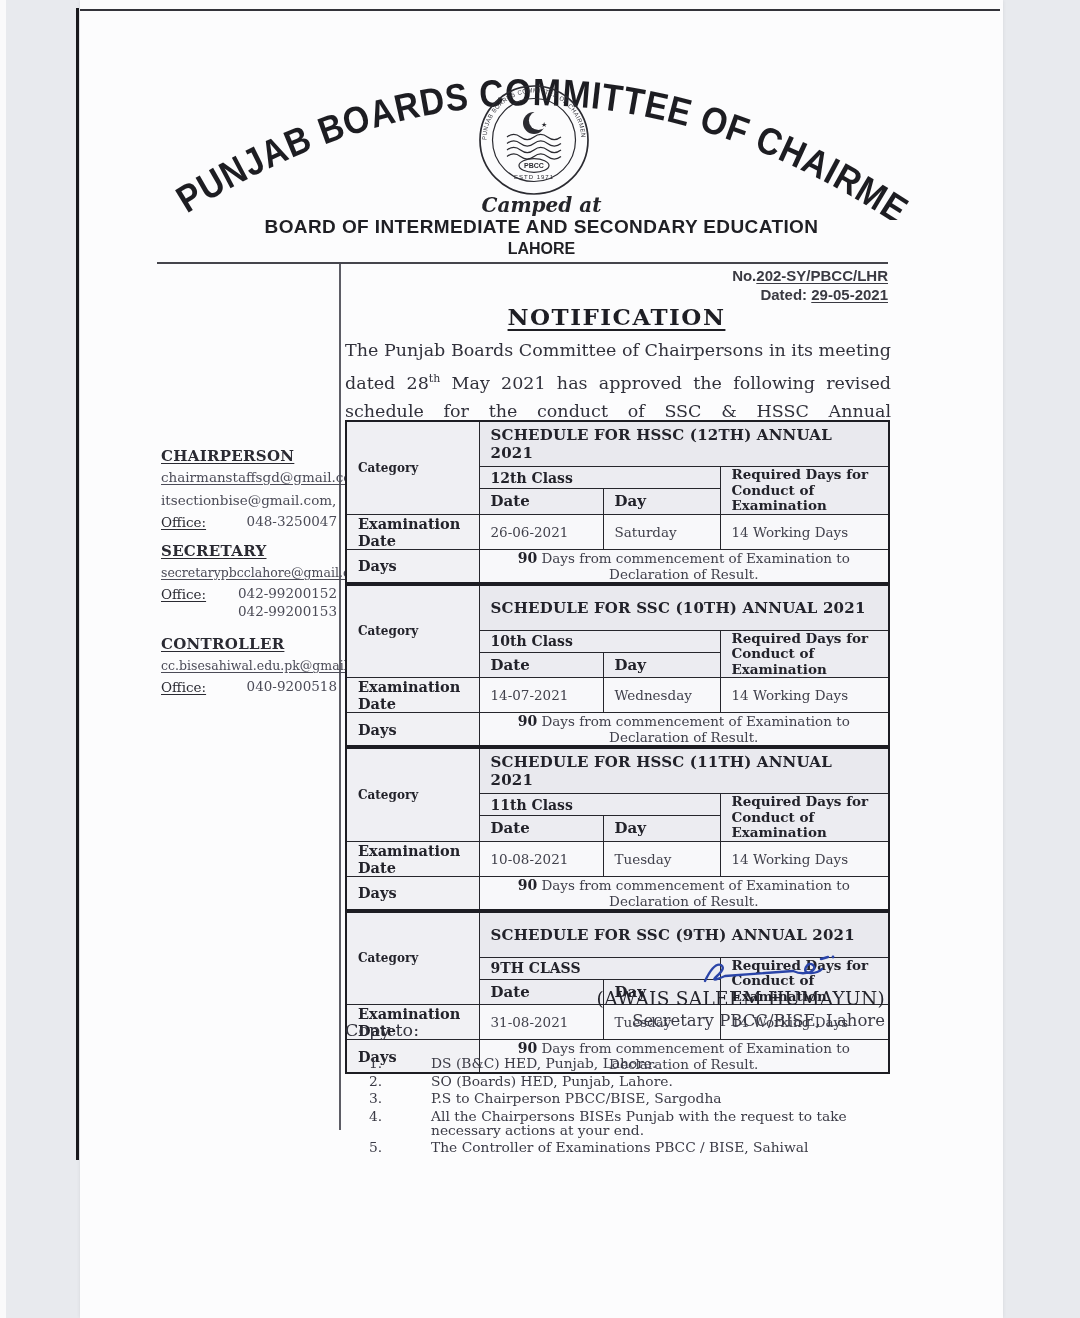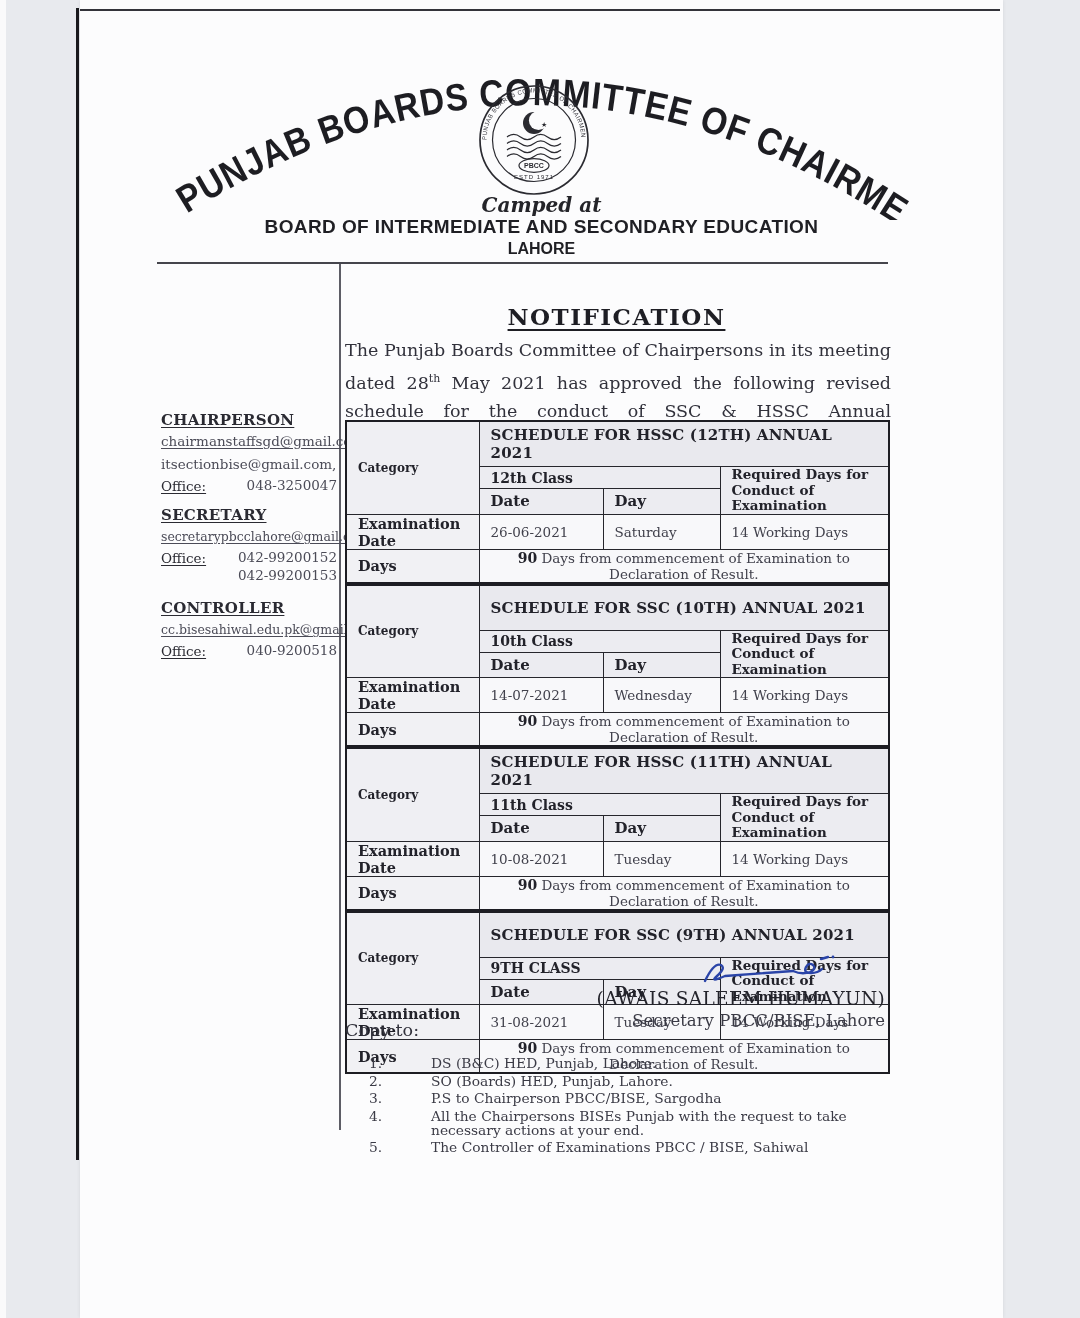--- a/index.html
+++ b/index.html
@@ -30,21 +30,21 @@
 
   .ref-block{left:545px;top:266px;width:343px;text-align:right;font-family:"Liberation Sans",sans-serif;font-size:15px;font-weight:600;color:#3a3a42;line-height:19px;}
   .ref-block .uv{text-decoration:underline;text-underline-offset:2px;font-weight:700;}
 
   .notif-title{left:345px;top:303px;width:543px;text-align:center;font-size:23px;font-weight:bold;letter-spacing:1.5px;color:#1e1e24;text-decoration:underline;text-underline-offset:4px;}
   .notif-body{left:345px;top:336px;width:546px;font-size:17.5px;line-height:28.5px;text-align:justify;color:#31313b;margin:0;}
   .notif-body sup{font-size:11px;}
 
   
   .side-sec{left:161px;width:176px;font-size:13.5px;color:#4b4b57;line-height:21px;}
-  .side-title{font-size:15px;font-weight:bold;color:#2a2a32;text-decoration:underline;text-underline-offset:2px;letter-spacing:.3px;}
+  .side-title{font-size:15px;font-weight:bold;color:#2a2a32;text-decoration:underline;text-underline-offset:2px;letter-spacing:.3px;margin-top:36px;}
   .side-email{text-decoration:underline;text-underline-offset:2px;}
   .side-email2{margin-top:2px;}
   .office-row{display:flex;justify-content:space-between;margin-top:1px;}
   .office-lbl{font-weight:normal;color:#2a2a32;text-decoration:underline;text-underline-offset:2px;}
   .phones{text-align:right;line-height:18px;}
 
   
   .tables-wrap{left:345px;top:420px;width:543px;}
   table.sched{width:543px;border-collapse:collapse;table-layout:fixed;background:#f8f8fa;}
   table.sched td{border:1.6px solid #26262c;padding:0 11px;vertical-align:middle;overflow:hidden;}
@@ -111,20 +111,22 @@
 </svg>
 
 <div class="abs camped">Camped at</div>
 <div class="abs org-line">BOARD OF INTERMEDIATE AND SECONDARY EDUCATION</div>
 <div class="abs city-line">LAHORE</div>
 
 <div class="abs hrule"></div>
 <div class="abs vdivider"></div>
 
 <div class="abs ref-block">
+  <div><span>No.</span><span class="uv">202-SY/PBCC/LHR</span></div>
+  <div><span>Dated: </span><span class="uv">29-05-2021</span></div>
 </div>
 
 <div class="abs notif-title">NOTIFICATION</div>
 <p class="abs notif-body"><span>The Punjab Boards Committee of Chairpersons in its meeting dated 28</span><sup>th</sup><span> May 2021 has approved the following revised schedule for the conduct of SSC &amp; HSSC Annual Examinations, 2021 in BISEs Punjab.</span></p>
 
 <div class="abs side-sec" style="top:410px">
   <div class="side-title">CHAIRPERSON</div>
   <div class="side-email">chairmanstaffsgd@gmail.com,</div>
   <div class="side-email2">itsectionbise@gmail.com,</div>
   <div class="office-row">

